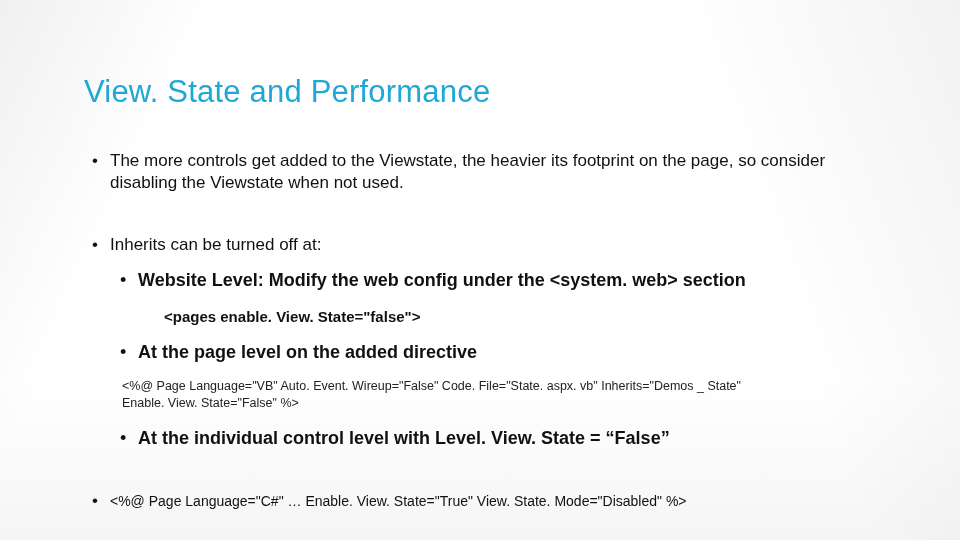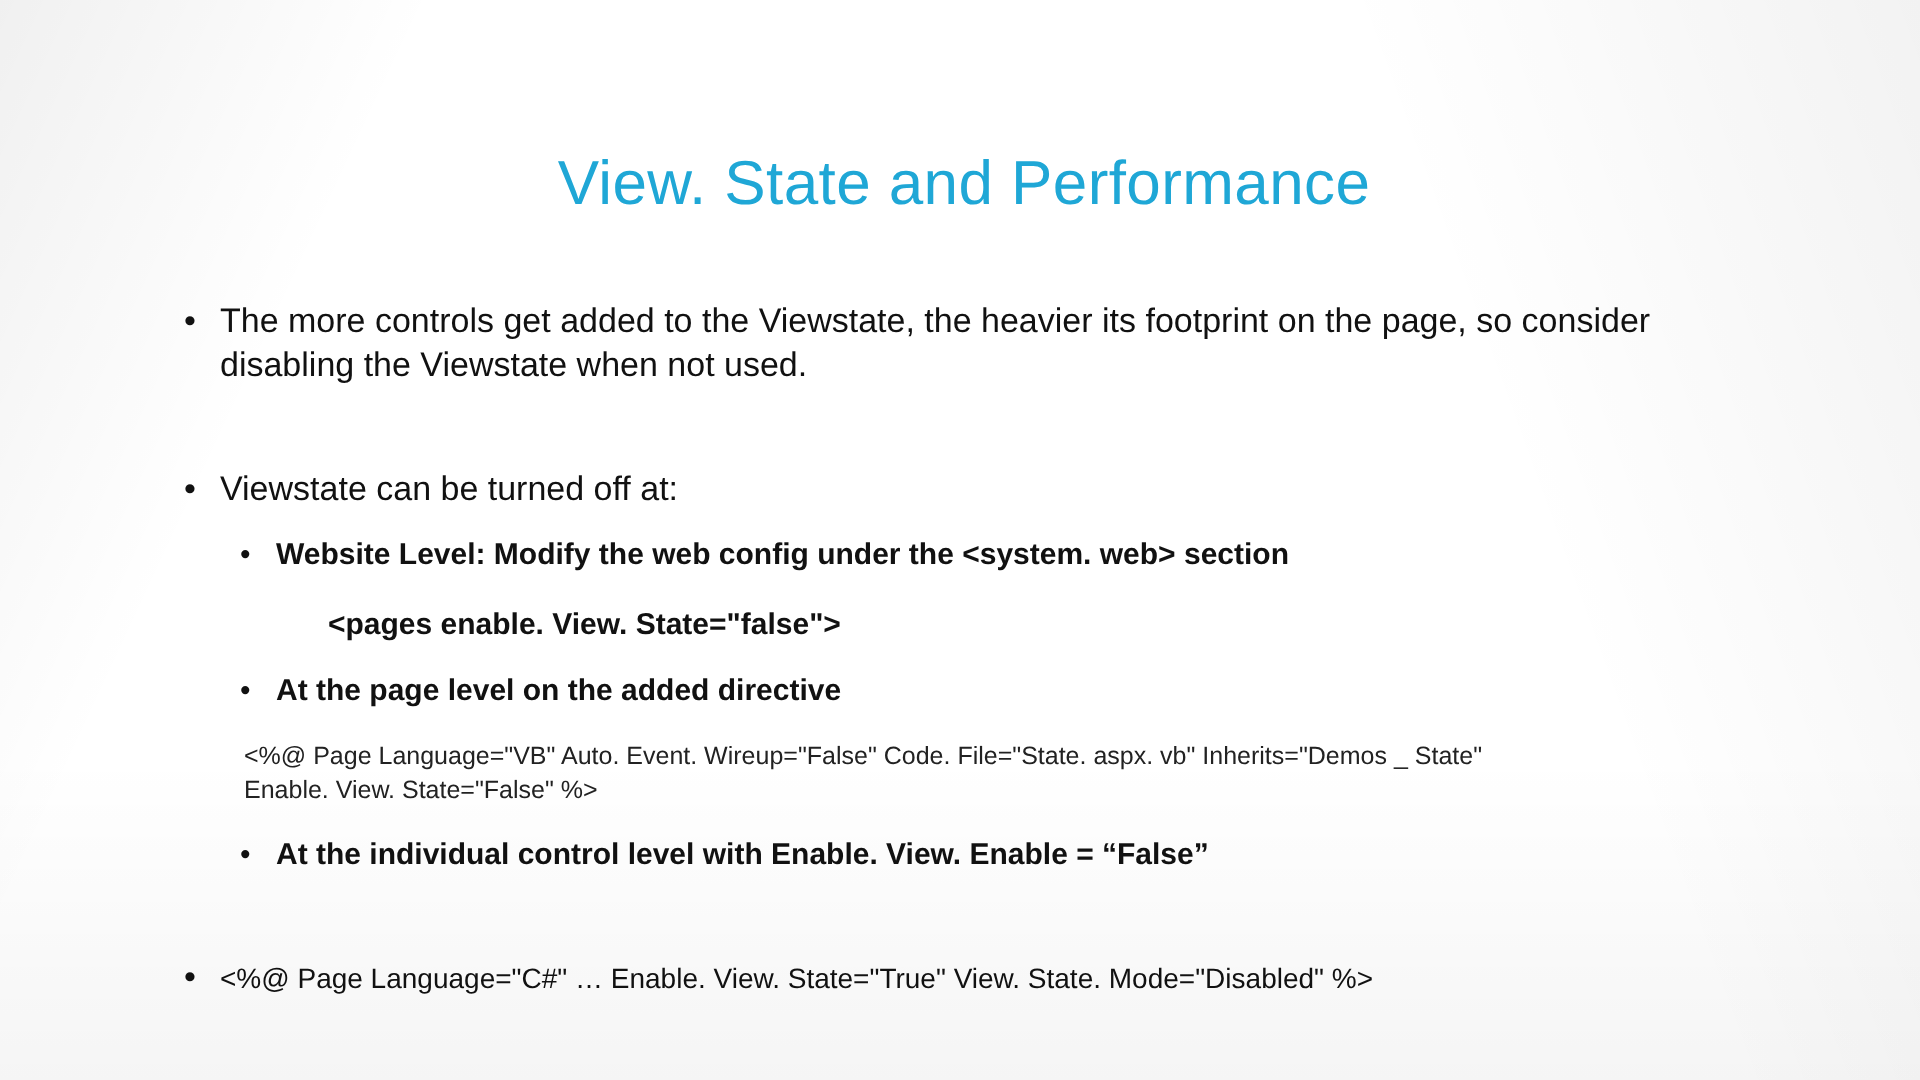--- a/index.html
+++ b/index.html
@@ -28,21 +28,20 @@
     padding: 74px 80px 0 84px;
     box-sizing: border-box;
     height: 100%;
   }
   .title {
     color: #1fa7d6;
     font-size: 31px;
     font-weight: 400;
     margin: 0 0 24px 0;
     letter-spacing: 0.2px;
-    text-align: center;
   }
   ul.lvl1 {
     list-style: none;
     margin: 0;
     padding: 0 0 0 26px;
   }
   ul.lvl1 > li {
     position: relative;
     font-size: 17px;
     color: #111;
@@ -58,21 +57,21 @@
     top: 0;
     color: #111;
   }
   ul.lvl2 {
     list-style: none;
     margin: 12px 0 0 0;
     padding: 0 0 0 28px;
   }
   ul.lvl2 > li {
     position: relative;
-    font-size: 15px;
+    font-size: 18px;
     color: #111;
     font-weight: bold;
     line-height: 1.35;
     margin-bottom: 14px;
   }
   ul.lvl2 > li::before {
     content: "•";
     position: absolute;
     left: -18px;
     top: 0;
@@ -106,39 +105,39 @@
 <div class="slide">
   <h1 class="title">View. State and Performance</h1>
 
   <ul class="lvl1">
 
     <li>
       <span>The more controls get added to the Viewstate, the heavier its footprint on the page, so consider disabling the Viewstate when not used.</span>
     </li>
 
     <li>
-      <span>Viewstate can be turned off at:</span>
+      <span>Inherits can be turned off at:</span>
 
       <ul class="lvl2">
         <li class="tight">
           <span>Website Level:  Modify the web config  under the &lt;system. web&gt; section</span>
         </li>
       </ul>
       <div class="sub-code">&lt;pages enable. View. State="false"&gt;</div>
 
       <ul class="lvl2">
         <li class="tight">
           <span>At the page level on the added directive</span>
         </li>
       </ul>
       <div class="code-block">&lt;%@ Page Language="VB" Auto. Event. Wireup="False" Code. File="State. aspx. vb" Inherits="Demos _ State" Enable. View. State="False" %&gt;</div>
 
       <ul class="lvl2">
         <li>
-          <span>At the individual control level with Enable. View. Enable = “False”</span>
+          <span>At the individual control level with Level. View. State = “False”</span>
         </li>
       </ul>
     </li>
 
 
     <li>
       <span class="last-code">&lt;%@ Page Language="C#" … Enable. View. State="True" View. State. Mode="Disabled" %&gt;</span>
     </li>
 
   </ul>

